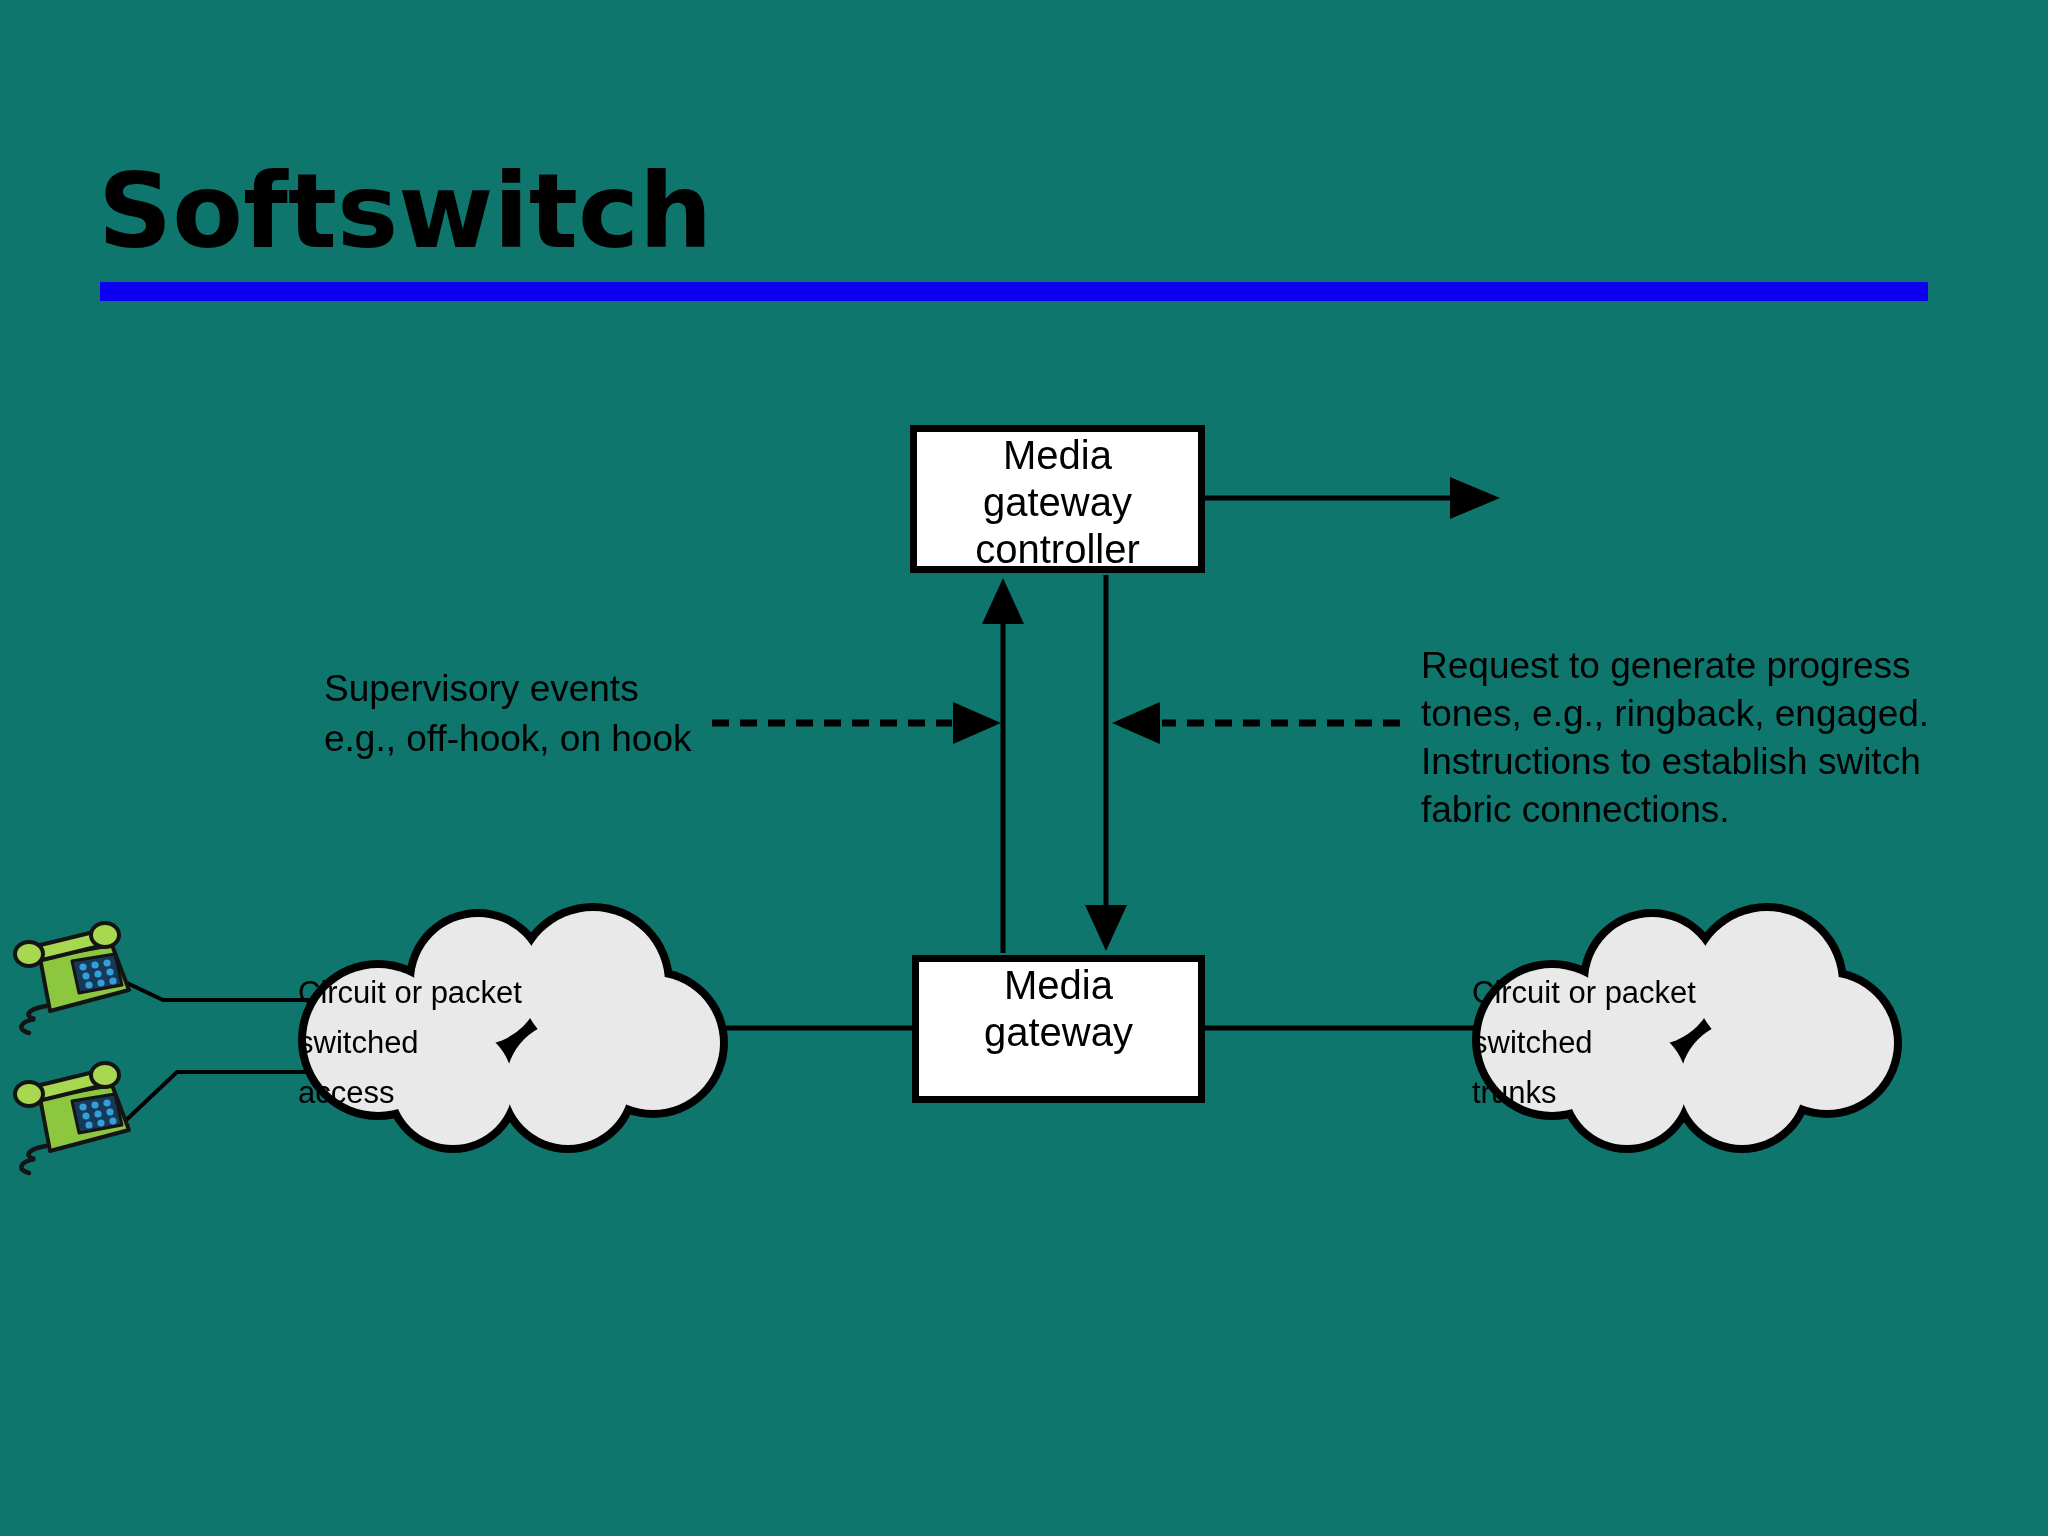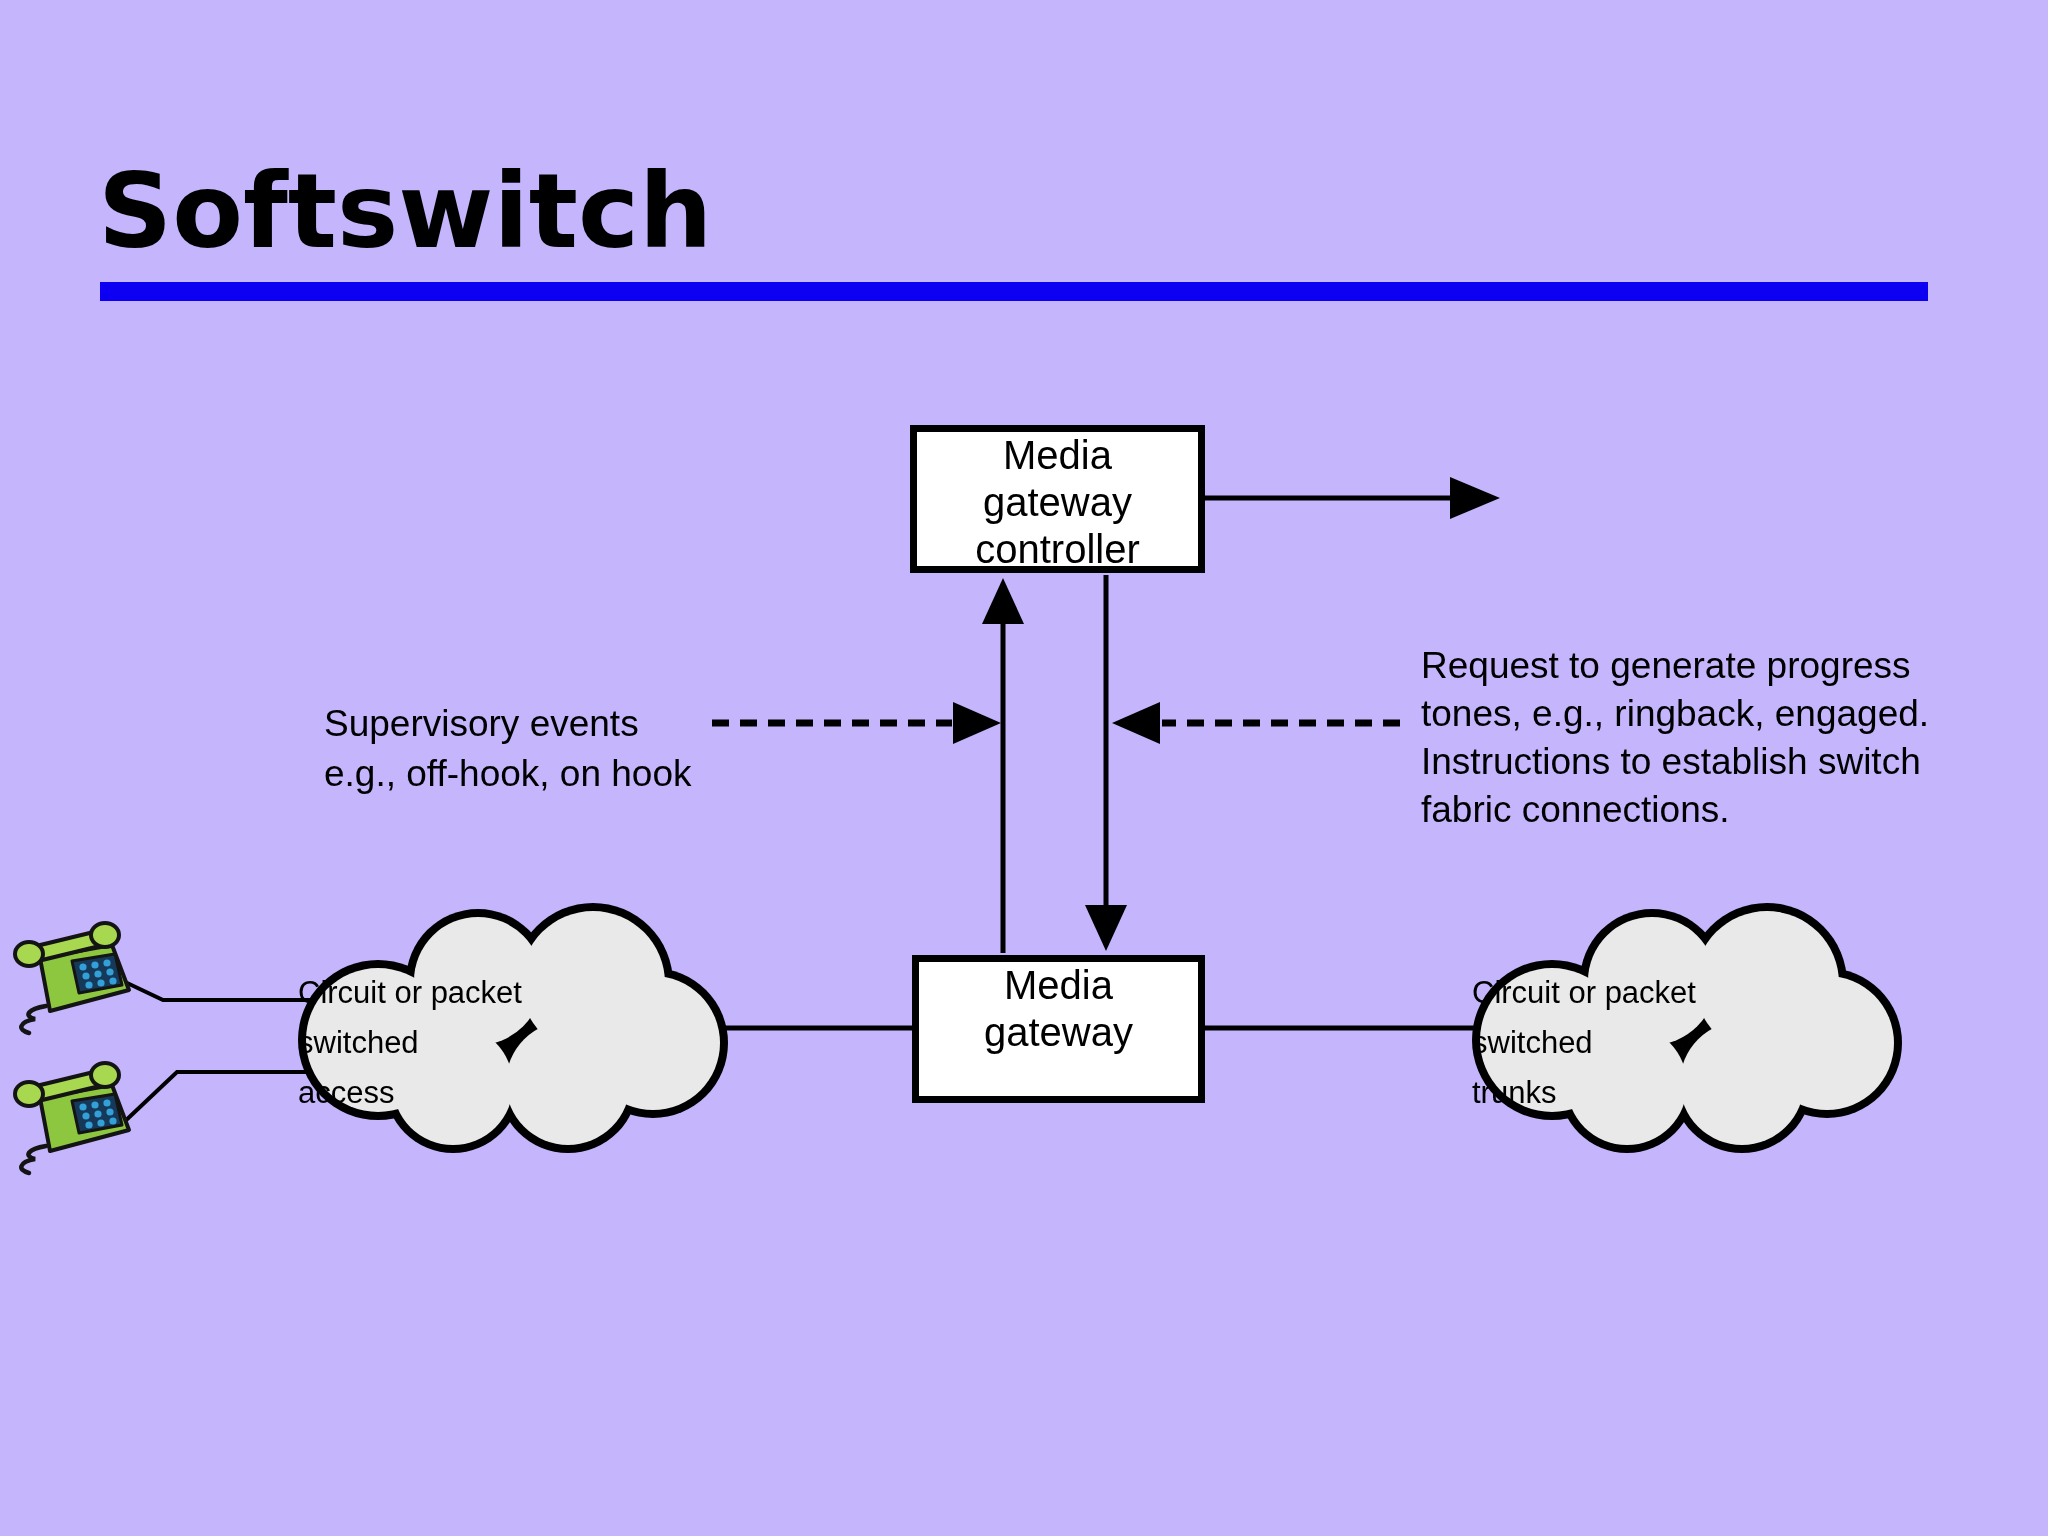--- a/index.html
+++ b/index.html
@@ -1,17 +1,17 @@
 <!DOCTYPE html>
 <html><head>
 <meta charset="utf-8">
 <style>
   html,body{margin:0;padding:0;background:#ffffff;}
   #slide{
-    position:relative;width:2048px;height:1536px;background:#c4b5fd;overflow:hidden;
+    position:relative;width:2048px;height:1536px;background:#0f766e;overflow:hidden;
     font-family:"Liberation Sans",sans-serif;color:#000;
   }
   
   #page-title{
     position:absolute;left:98px;top:160px;margin:0;
     font-family:"DejaVu Sans","Liberation Sans",sans-serif;
     font-weight:bold;font-size:103px;line-height:1.0;letter-spacing:0px;color:#000;
   }
   #title-underline{position:absolute;left:100px;top:282px;display:block;}
   
@@ -19,21 +19,21 @@
   
   .overlay{position:absolute;z-index:2;white-space:pre-line;}
   .node-box{
     box-sizing:border-box;border:7px solid #000;background:#fff;
     display:flex;align-items:flex-start;justify-content:center;text-align:center;
     font-size:40px;line-height:47px;
   }
   #mgc-box{left:910px;top:425px;width:295px;height:148px;}
   #mg-box{left:912px;top:955px;width:293px;height:148px;}
   #ss7-label{left:1513px;top:440px;width:200px;text-align:center;font-size:36px;line-height:49px;}
-  #supervisory-annotation{left:324px;top:699px;width:460px;font-size:37px;line-height:50px;}
+  #supervisory-annotation{left:324px;top:664px;width:460px;font-size:37px;line-height:50px;}
   #request-annotation{left:1421px;top:642px;width:640px;font-size:37px;line-height:48px;}
   .cloud-label{text-align:left;font-size:31px;line-height:50px;}
   #access-cloud-label{left:298px;top:968px;width:430px;}
   #trunks-cloud-label{left:1472px;top:968px;width:425px;}
   
   .solid-line{stroke:#000;stroke-width:5;fill:none;}
   .thin-line{stroke:#000;stroke-width:4;fill:none;}
   .dashed-line{stroke:#000;stroke-width:7;fill:none;stroke-dasharray:17 11;}
   .arrow-head{fill:#000;stroke:none;}
   .cloud-outline{fill:#000;}

